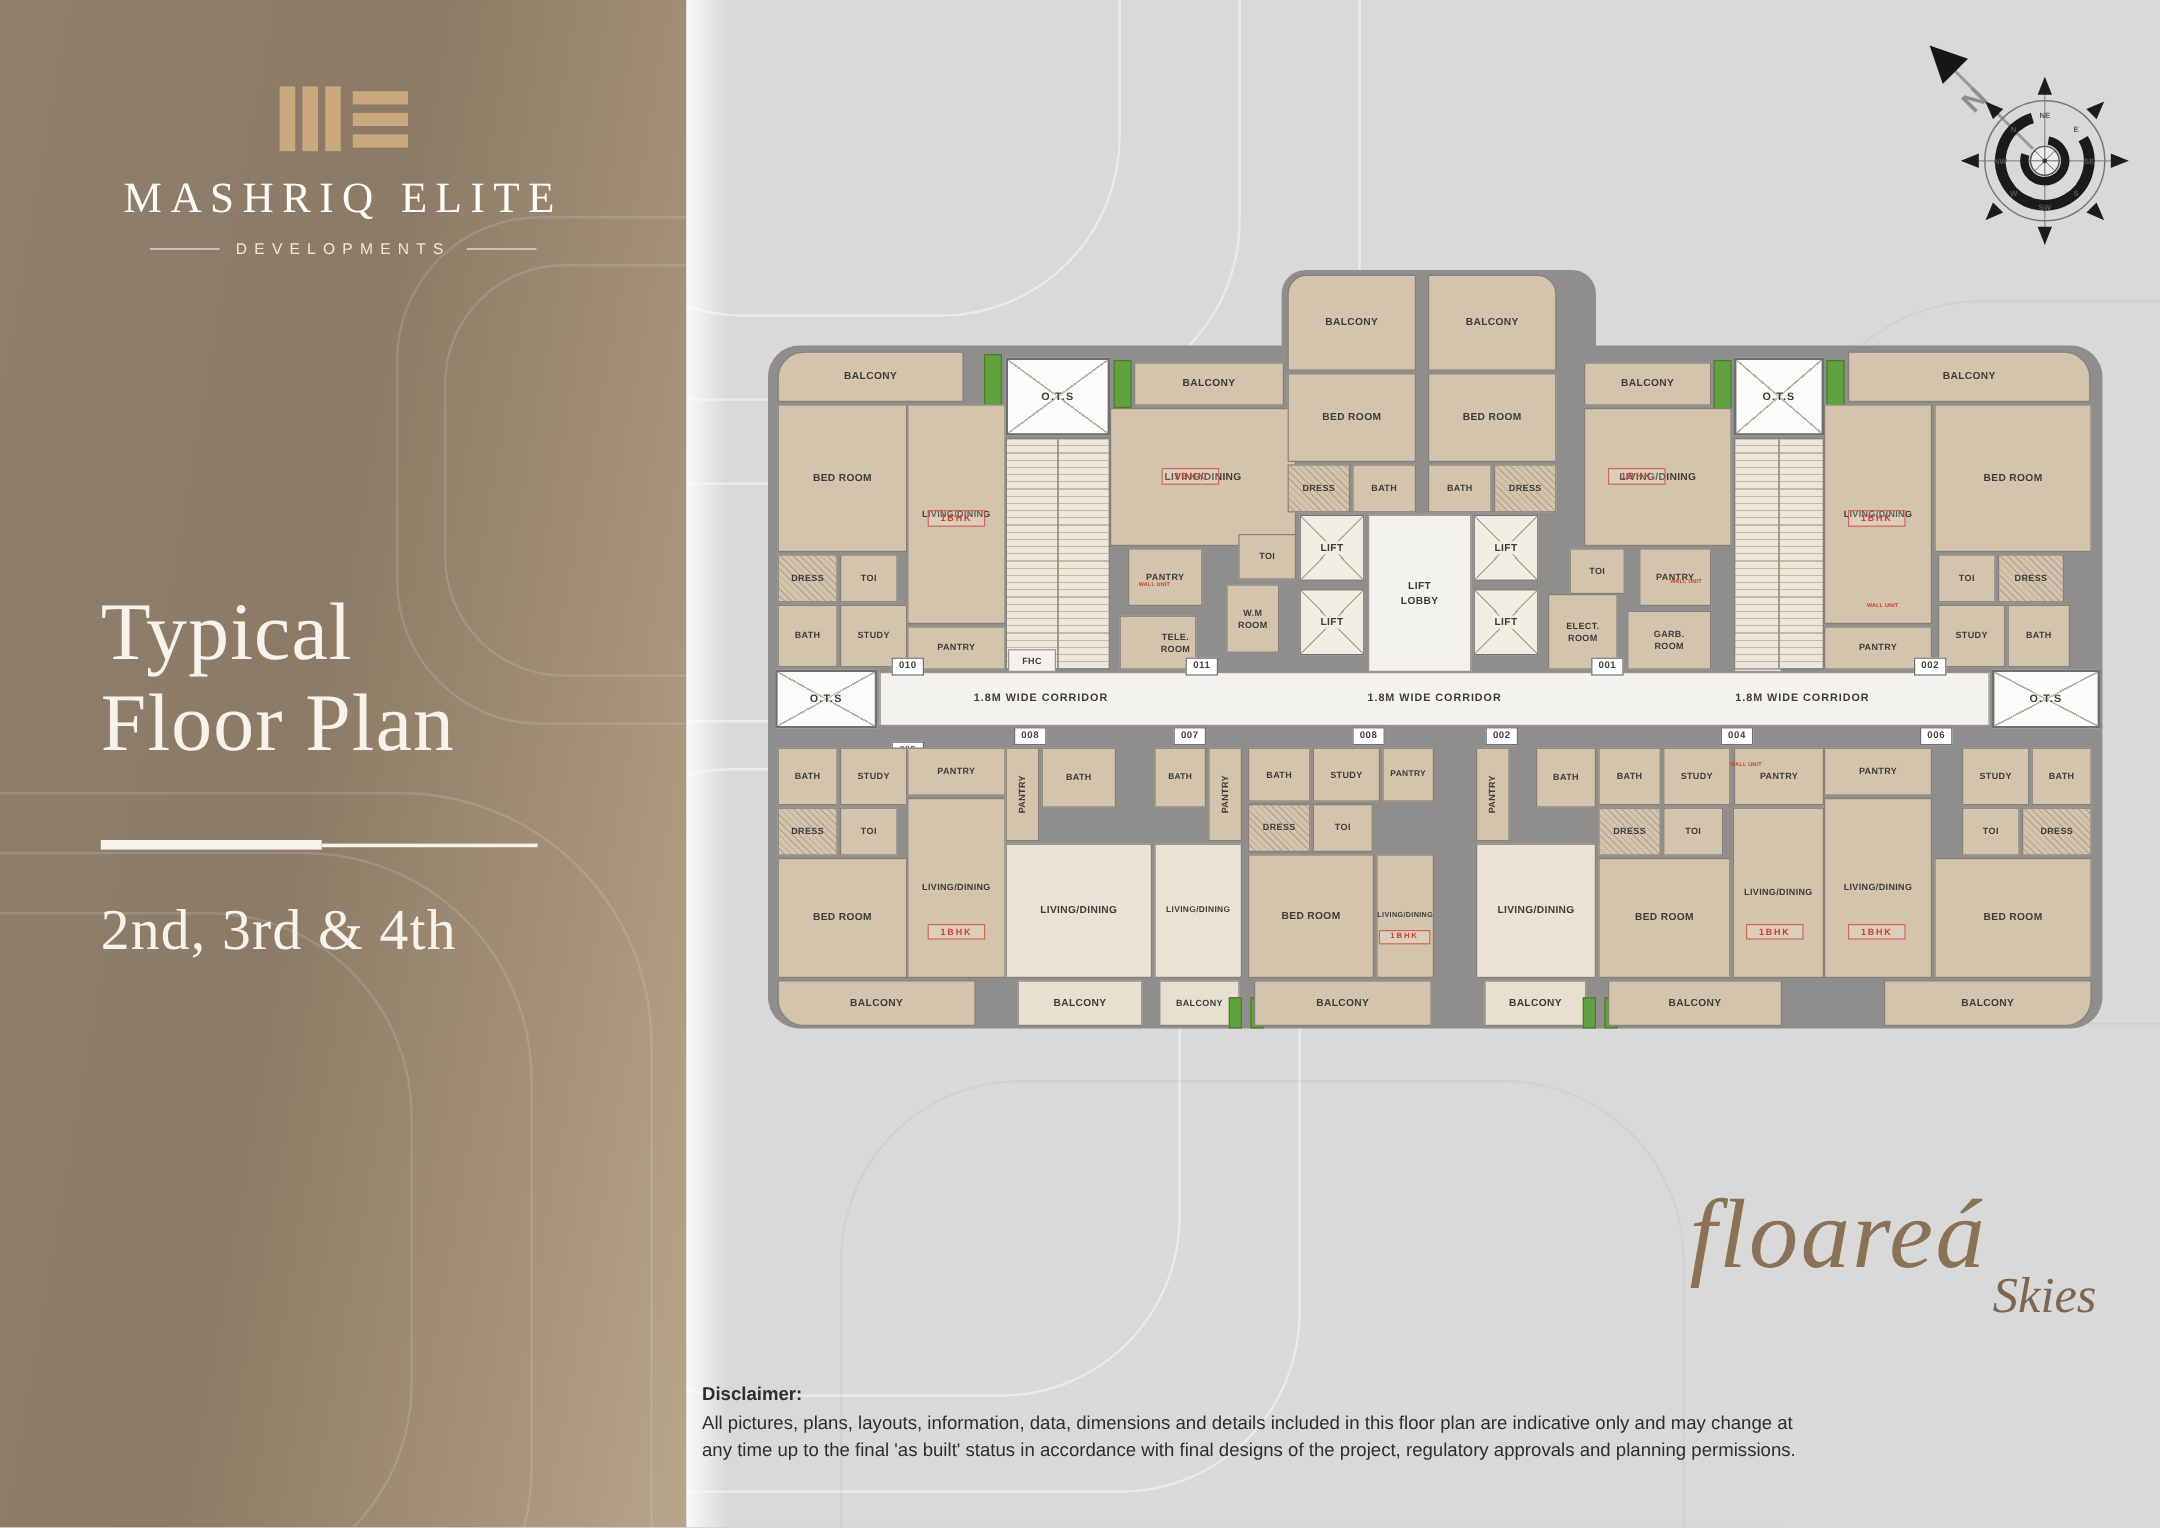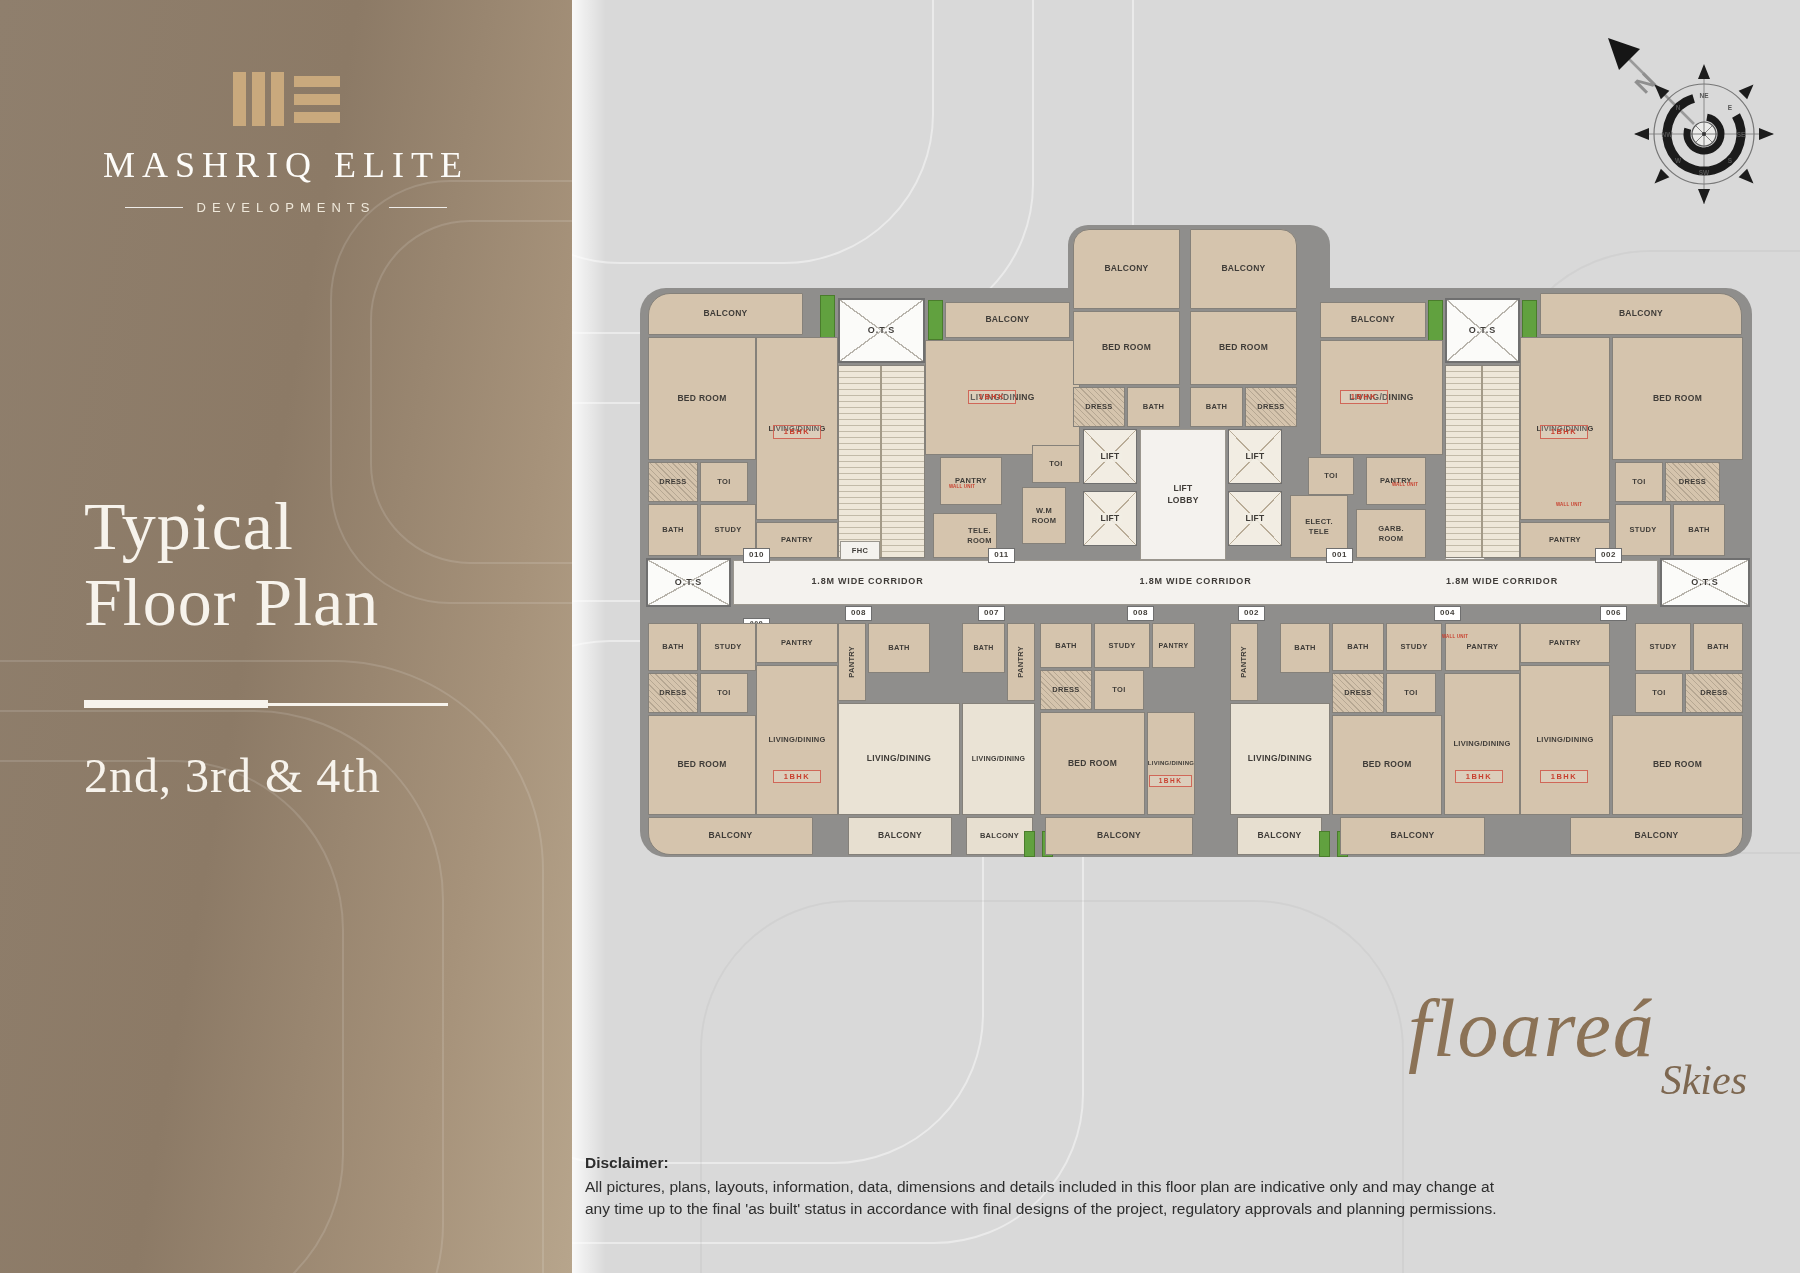--- a/index.html
+++ b/index.html
@@ -276,21 +276,21 @@
         <span class="lbl">LIFT</span>
       </div>
       <div class="pr t-lift" style="left: 588px; top: 204px; width: 54px; height: 55px;">
         <span class="lbl">LIFT</span>
       </div>
       <div class="pr t-lift" style="left: 588px; top: 266px; width: 54px; height: 55px;">
         <span class="lbl">LIFT</span>
       </div>
       <div class="pr t-room" style="left: 650px; top: 270px; width: 58px; height: 63px;">
         <span class="lbl" style="font-size: 7.5px;">ELECT.
-TELE</span>
+ROOM</span>
       </div>
       <div class="pr t-balc" style="left: 680px; top: 77px; width: 106px; height: 36px;">
         <span class="lbl">BALCONY</span>
       </div>
       <div class="pr t-green" style="left: 788px; top: 75px; width: 15px; height: 42px;"></div>
       <div class="pr t-room" style="left: 680px; top: 115px; width: 123px; height: 115px;">
         <span class="lbl">LIVING/DINING</span>
       </div>
       <div class="pr t-red" style="left: 700px; top: 165px; width: 48px; height: 14px;">
         <span class="lbl">1BHK</span>

